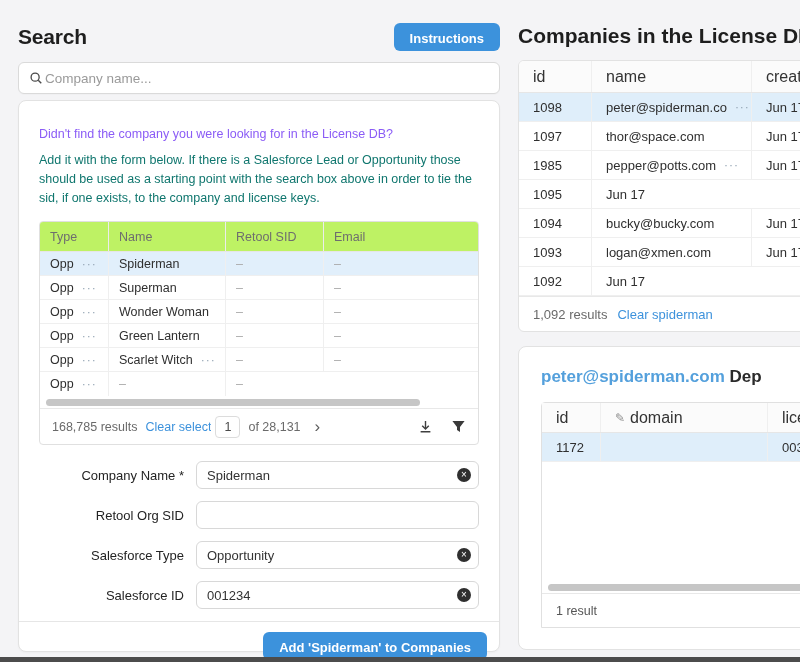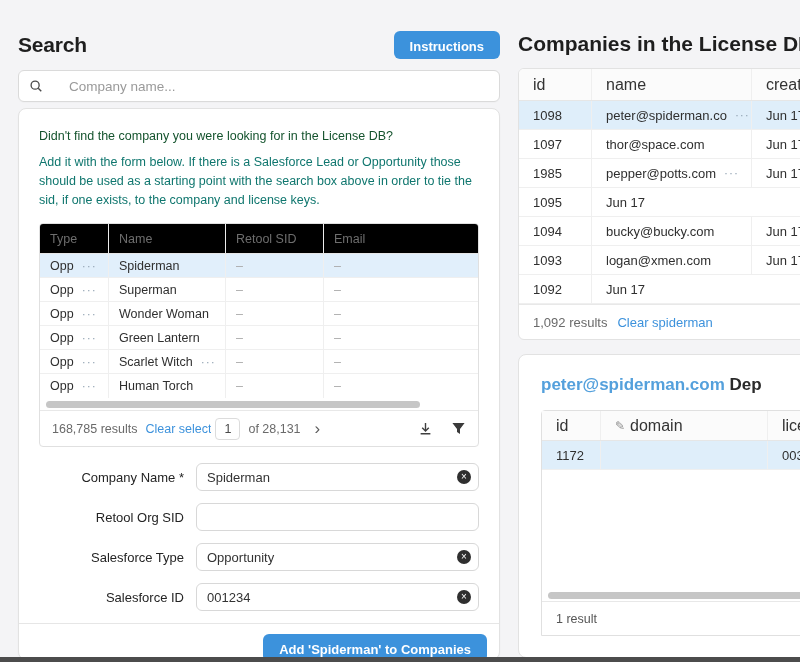--- a/index.html
+++ b/index.html
@@ -1,57 +1,57 @@
 <!DOCTYPE html>
 <html><head>
 <meta charset="utf-8">
 <style>
   * { box-sizing: border-box; }
   html,body { margin:0; padding:0; }
   body {
     width:800px; height:662px; position:relative; overflow:hidden;
     background:#f4f4f6; font-family:"Liberation Sans", sans-serif; color:#333;
   }
-  .col { position:absolute; top:8px; }
+  .col { position:absolute; top:0; }
   .left-col { left:18px; width:482px; }
   .right-col { left:518px; width:282px; }
 
   
   .panel-head { display:flex; justify-content:space-between; align-items:center; margin-top:22px; height:30px; }
   .page-title { font-size:21px; font-weight:bold; color:#1e1e1e; letter-spacing:-0.2px; white-space:nowrap; }
   .btn {
     background:#3c92dc; color:#fff; font-weight:bold; font-size:13px;
     border:none; border-radius:6px; height:28px; padding:8px 16px;
     font-family:inherit; cursor:pointer;
   }
 
   
   .search-box {
     margin-top:10px; height:32px; background:#fff; border:1px solid #dadada;
-    border-radius:6px; display:flex; align-items:center; padding:0 10px; gap:24px;
+    border-radius:6px; display:flex; align-items:center; padding:0 10px; gap:0;
     box-shadow:0 1px 1px rgba(0,0,0,0.02);
   }
   .search-box input {
     border:none; outline:none; flex:1; font-size:13.5px; color:#333; font-family:inherit; background:transparent;
   }
   .search-box input::placeholder { color:#9a9a9a; }
 
   
   .main-card {
     margin-top:6px; background:#fff; border:1px solid #e2e2e2; border-radius:8px;
     height:552px; display:flex; flex-direction:column; box-shadow:0 1px 2px rgba(0,0,0,0.03);
   }
   .card-body { padding:14px 20px 0 20px; flex:1; }
-  .intro1 { font-size:12.5px; color:#14532d; margin:6px 0 10px 0; }
+  .intro1 { font-size:12.5px; color:#8b5cf6; margin:12px 0 10px 0; }
   .intro2 { font-size:12.5px; color:#0f766e; line-height:1.5; margin:0 0 14px 0; }
 
   
   .rt-table { border:1px solid #e0e0e0; border-radius:4px; overflow:hidden; background:#fff; }
   .rt-hrow, .rt-row { display:grid; grid-template-columns:68px 117px 98px 1fr; }
-  .rt-hrow { background:#000000; height:30px; border-bottom:1px solid #e6e6e6; }
+  .rt-hrow { background:#bef264; height:30px; border-bottom:1px solid #e6e6e6; }
   .hcell { display:flex; align-items:center; padding:0 10px; font-size:12.5px; color:#6e6e6e; border-left:1px solid #ececec; }
   .hcell:first-child { border-left:none; }
   .rt-row { height:24px; border-bottom:1px solid #efefef; font-size:12.5px; color:#2f2f2f; }
   .rt-row.selected { background:#e1effb; }
   .cell { display:flex; align-items:center; padding:0 10px; border-left:1px solid #efefef; overflow:hidden; white-space:nowrap; }
   .cell:first-child { border-left:none; }
   .dots { color:#93a4b4; font-size:12px; letter-spacing:1px; margin-left:8px; cursor:pointer; }
   .dash { color:#a9a9a9; }
 
   .rt-scroll { height:12px; display:flex; align-items:center; padding:0 6px; }
@@ -194,21 +194,20 @@
               <span class="dots">···</span>
             </div>
           <div class="cell dash">–</div>
           <div class="cell dash">–</div>
         </div>
         <div class="rt-row" style="border-bottom:none;">
           <div class="cell">
               <span>Opp</span>
               <span class="dots">···</span>
             </div>
-          <div class="cell">Human Torch</div>
           <div class="cell dash">–</div>
           <div class="cell dash">–</div>
         </div>
 
         <div class="rt-scroll">
           <div class="thumb" style="width:374px;"></div>
         </div>
 
         <div class="rt-footer">
           <span>168,785 results</span>

